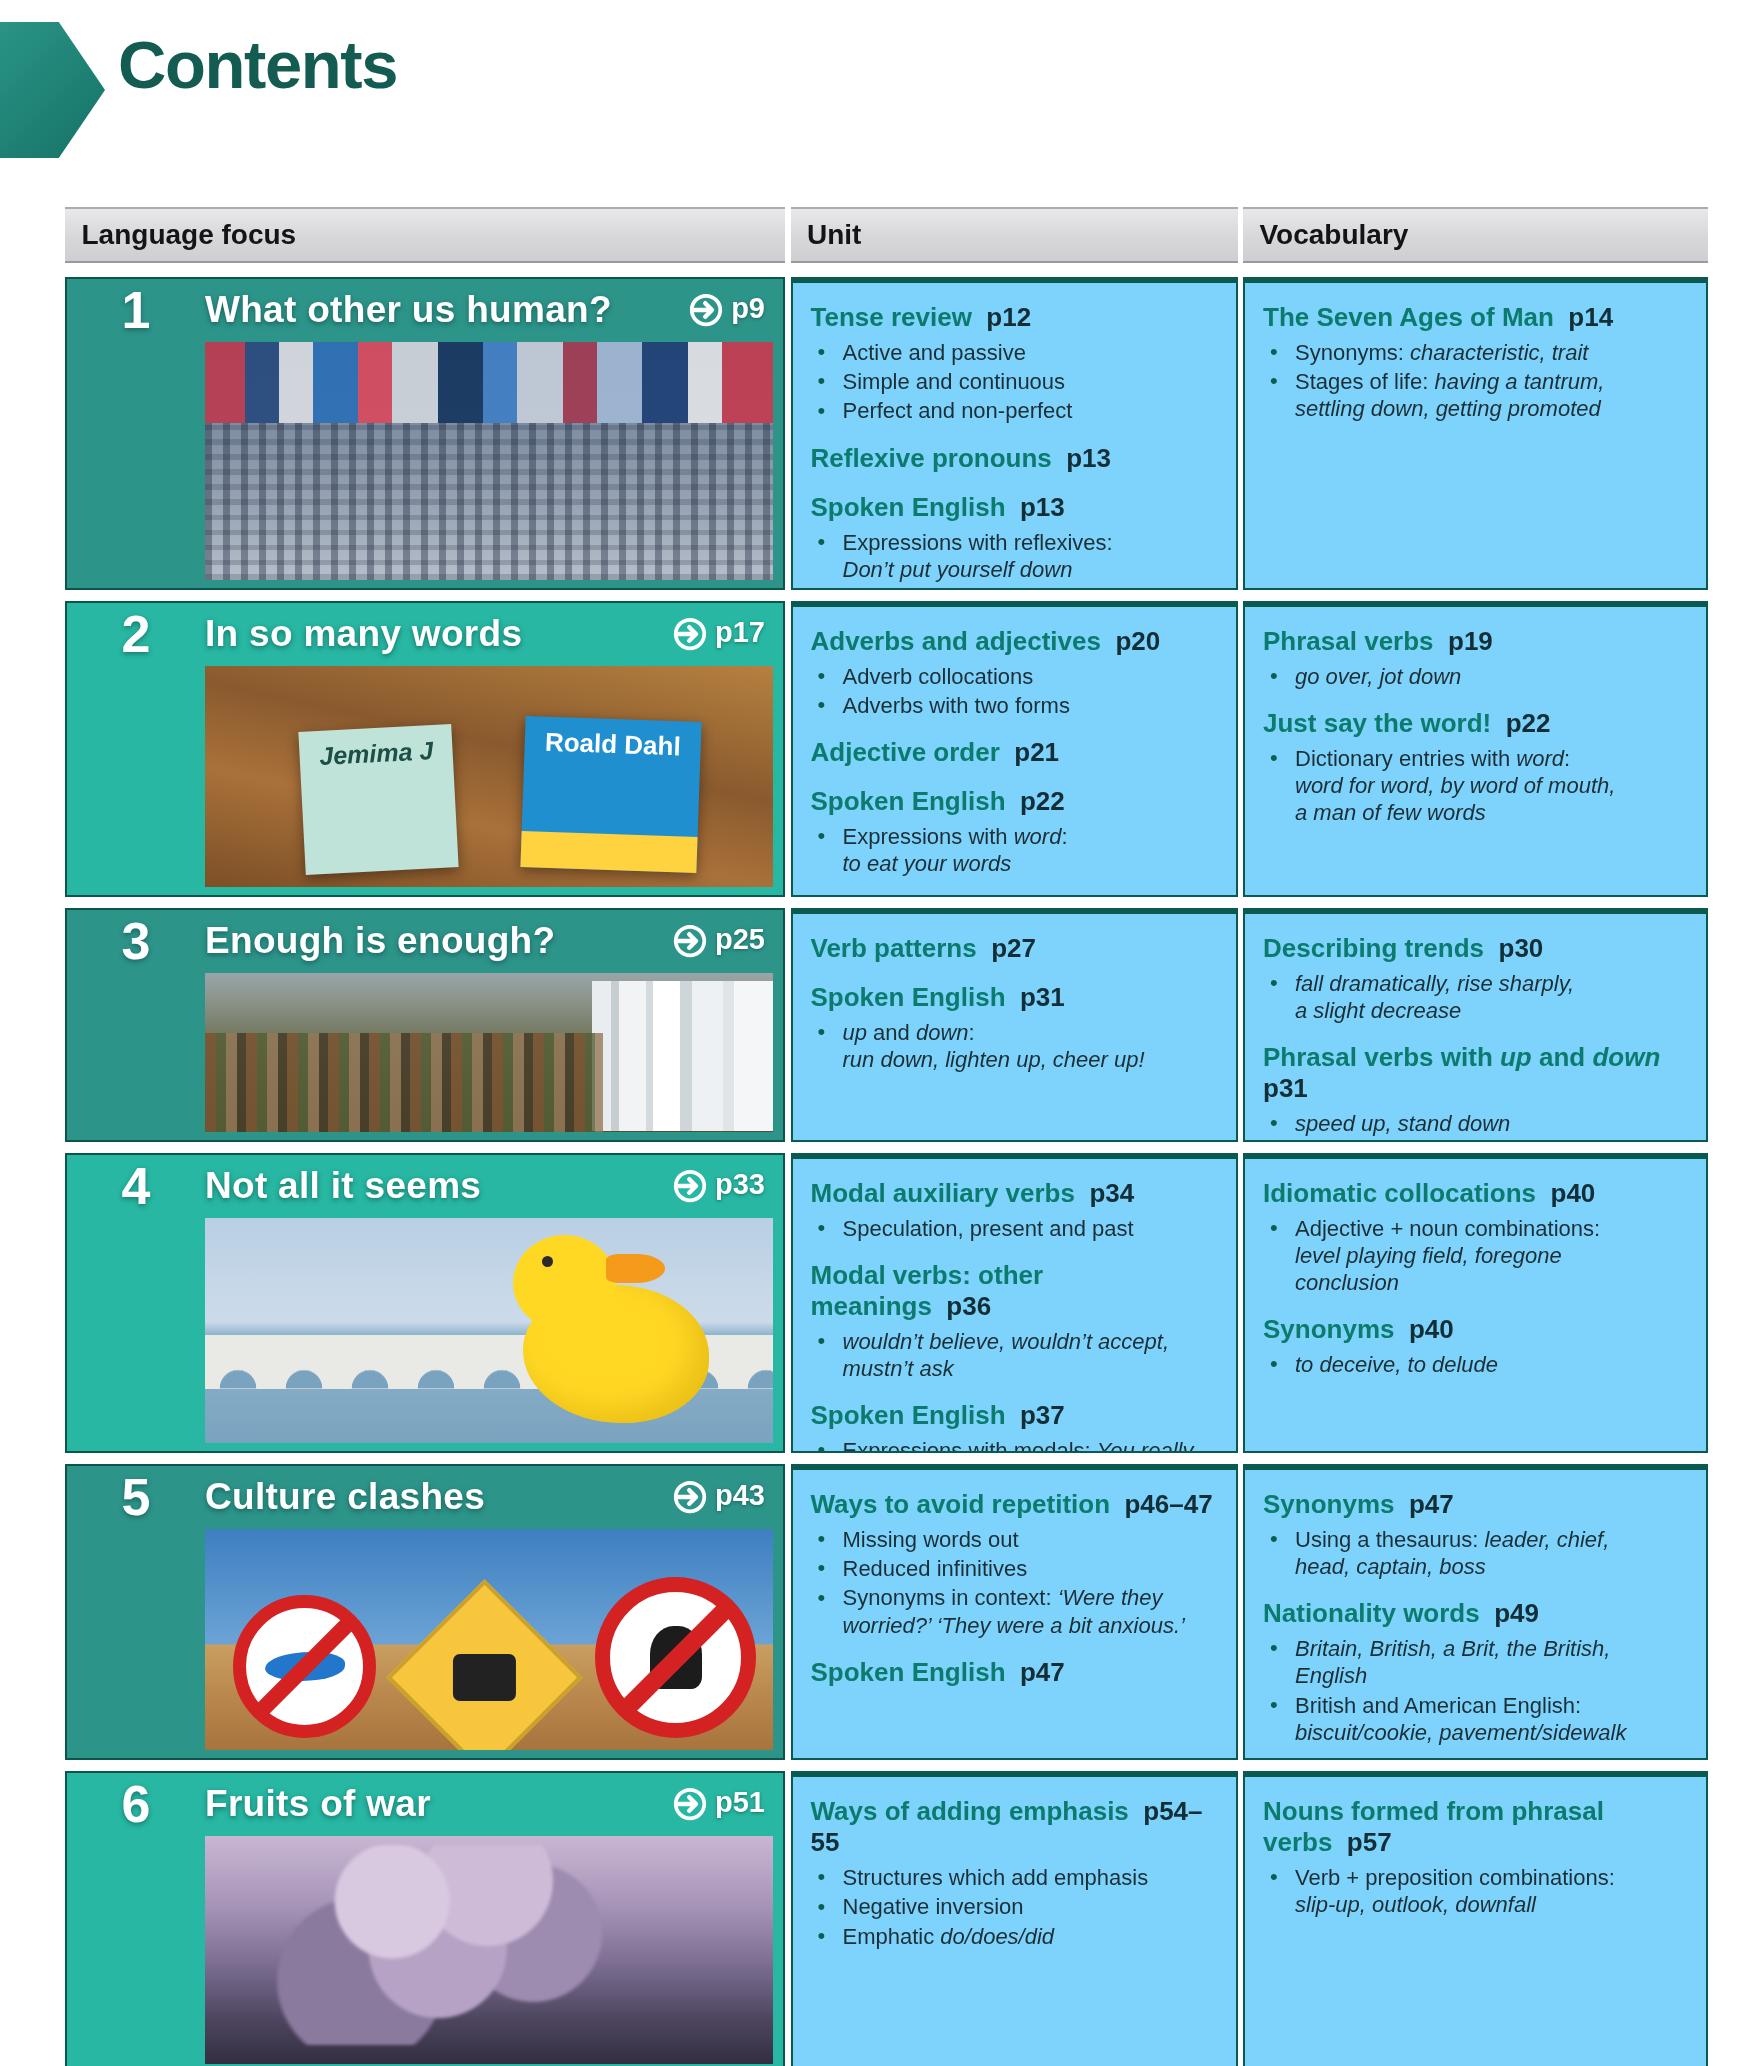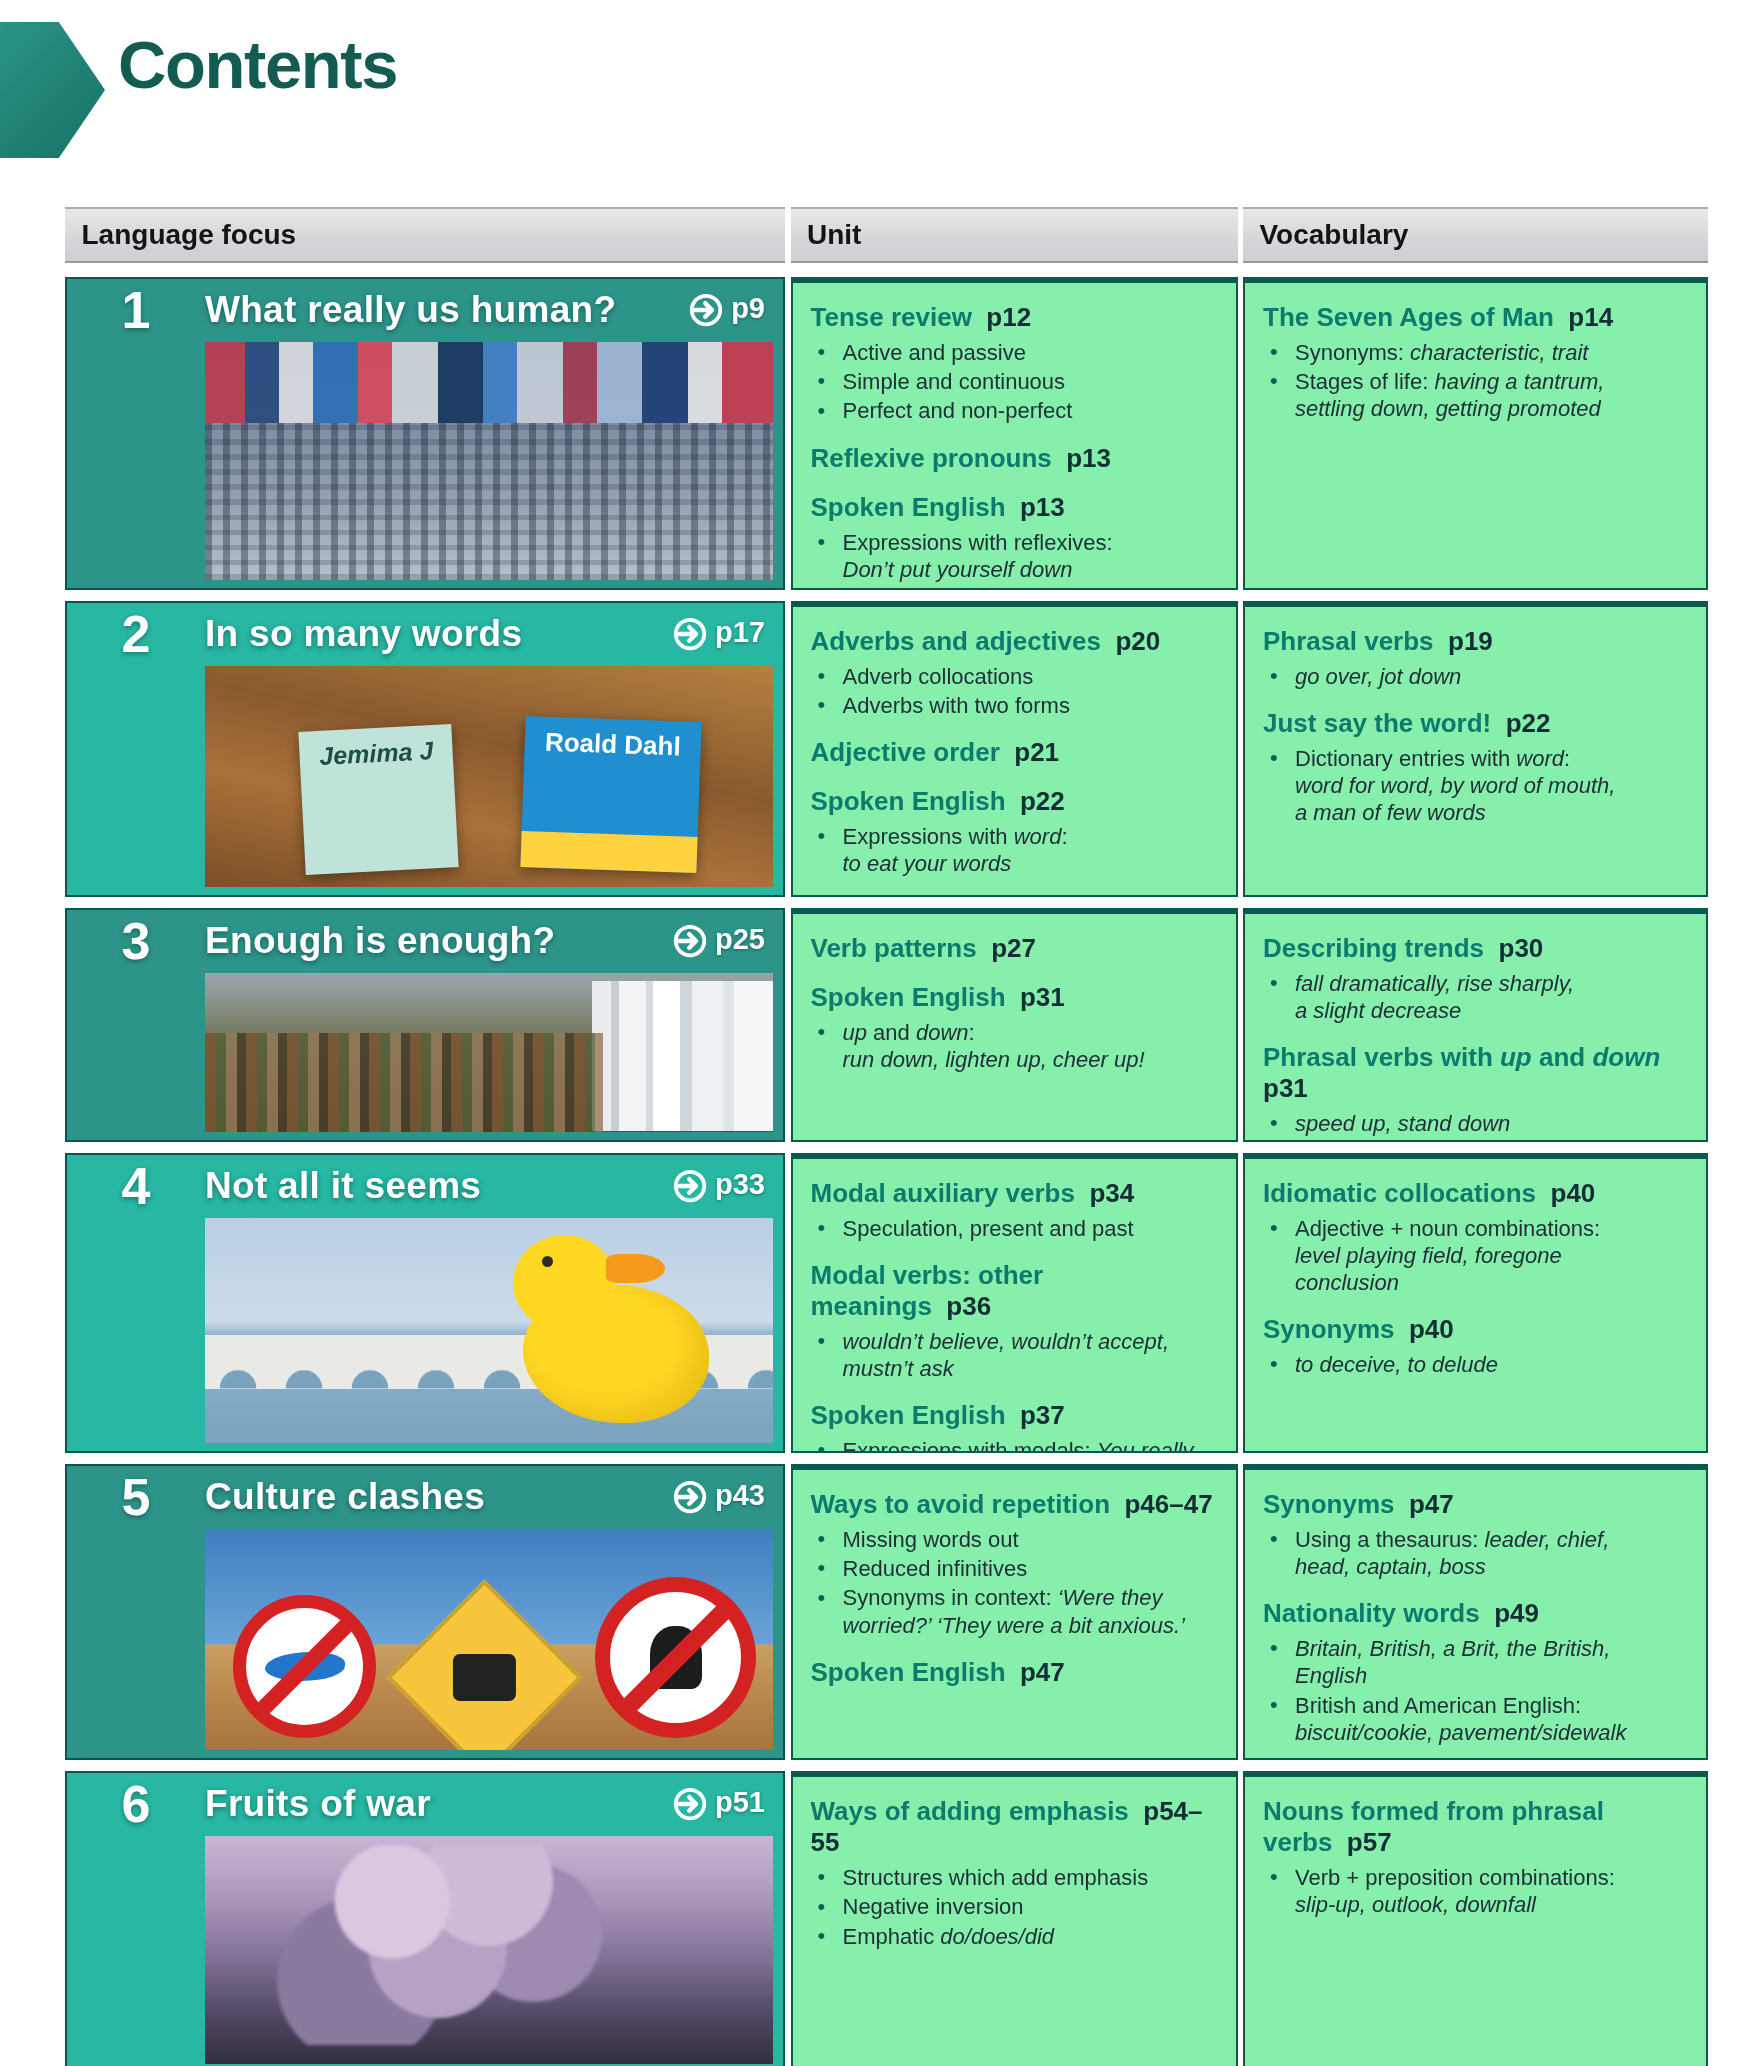--- a/index.html
+++ b/index.html
@@ -103,21 +103,21 @@
   
   .photo-smoke{background:linear-gradient(180deg,#c9b6d4 0%,#a795b8 30%,#7e6f93 55%,#4e4660 80%,#332e40 100%);}
   .part-plume{left:5%;top:4%;width:80%;height:88%;filter:blur(1.4px);
     background:radial-gradient(circle at 35% 28%,#d8c8e0 0 17%,transparent 18%),
                radial-gradient(circle at 56% 18%,#cdbbd8 0 21%,transparent 22%),
                radial-gradient(circle at 45% 52%,#b5a2c4 0 25%,transparent 26%),
                radial-gradient(circle at 66% 44%,#9d8bb0 0 21%,transparent 22%),
                radial-gradient(circle at 28% 68%,#8a7a9e 0 23%,transparent 24%);}
   
   .content-cell{
-    background:#86efac;border:2.8px solid #0b5a50;border-top-width:6.2px;
+    background:#7dd3fc;border:2.8px solid #0b5a50;border-top-width:6.2px;
     padding:9.6px 18px 0 18px;overflow:hidden;
   }
   .section{margin-bottom:18px;}
   .sec-h{margin:9.6px 0 5.5px;font-size:26px;line-height:1.2;font-weight:bold;color:#0c7b6d;}
   .sec-h em{font-style:italic;}
   .pg{color:#132e36;}
   .pg-line{display:block;}
   .blist{list-style:none;margin:0;padding:0;font-size:22px;line-height:1.24;color:#1c2f36;font-weight:normal;}
   .bitem{position:relative;padding-left:32px;margin:2.1px 0;}
   .bitem::before{content:"\2022";position:absolute;left:6.9px;top:-0.7px;color:#0d5e52;}
@@ -133,21 +133,21 @@
   <div class="thead">
     <div class="th">Language focus</div>
     <div class="th">Unit</div>
     <div class="th">Vocabulary</div>
   </div>
   <div id="units">
       <div class="unit-row">
         <div class="unit-cell tone-dark">
           <div class="unit-band">
             <span class="unit-number">1</span>
-            <span class="unit-title">What really us human?</span>
+            <span class="unit-title">What other us human?</span>
             <span class="unit-pagelink">
               <svg viewBox="0 0 48 48">
                 <circle cx="24" cy="24" r="19" fill="none" stroke="#ffffff" stroke-width="5"></circle>
                 <path d="M9 24 H30 M23 15 L32 24 L23 33" fill="none" stroke="#ffffff" stroke-width="6" stroke-linecap="round" stroke-linejoin="round"></path>
               </svg>
               <span class="unit-pagenum">p9</span>
             </span>
           </div>
           <div class="photo photo-crowd">
             <div class="part part-billboards"></div>

